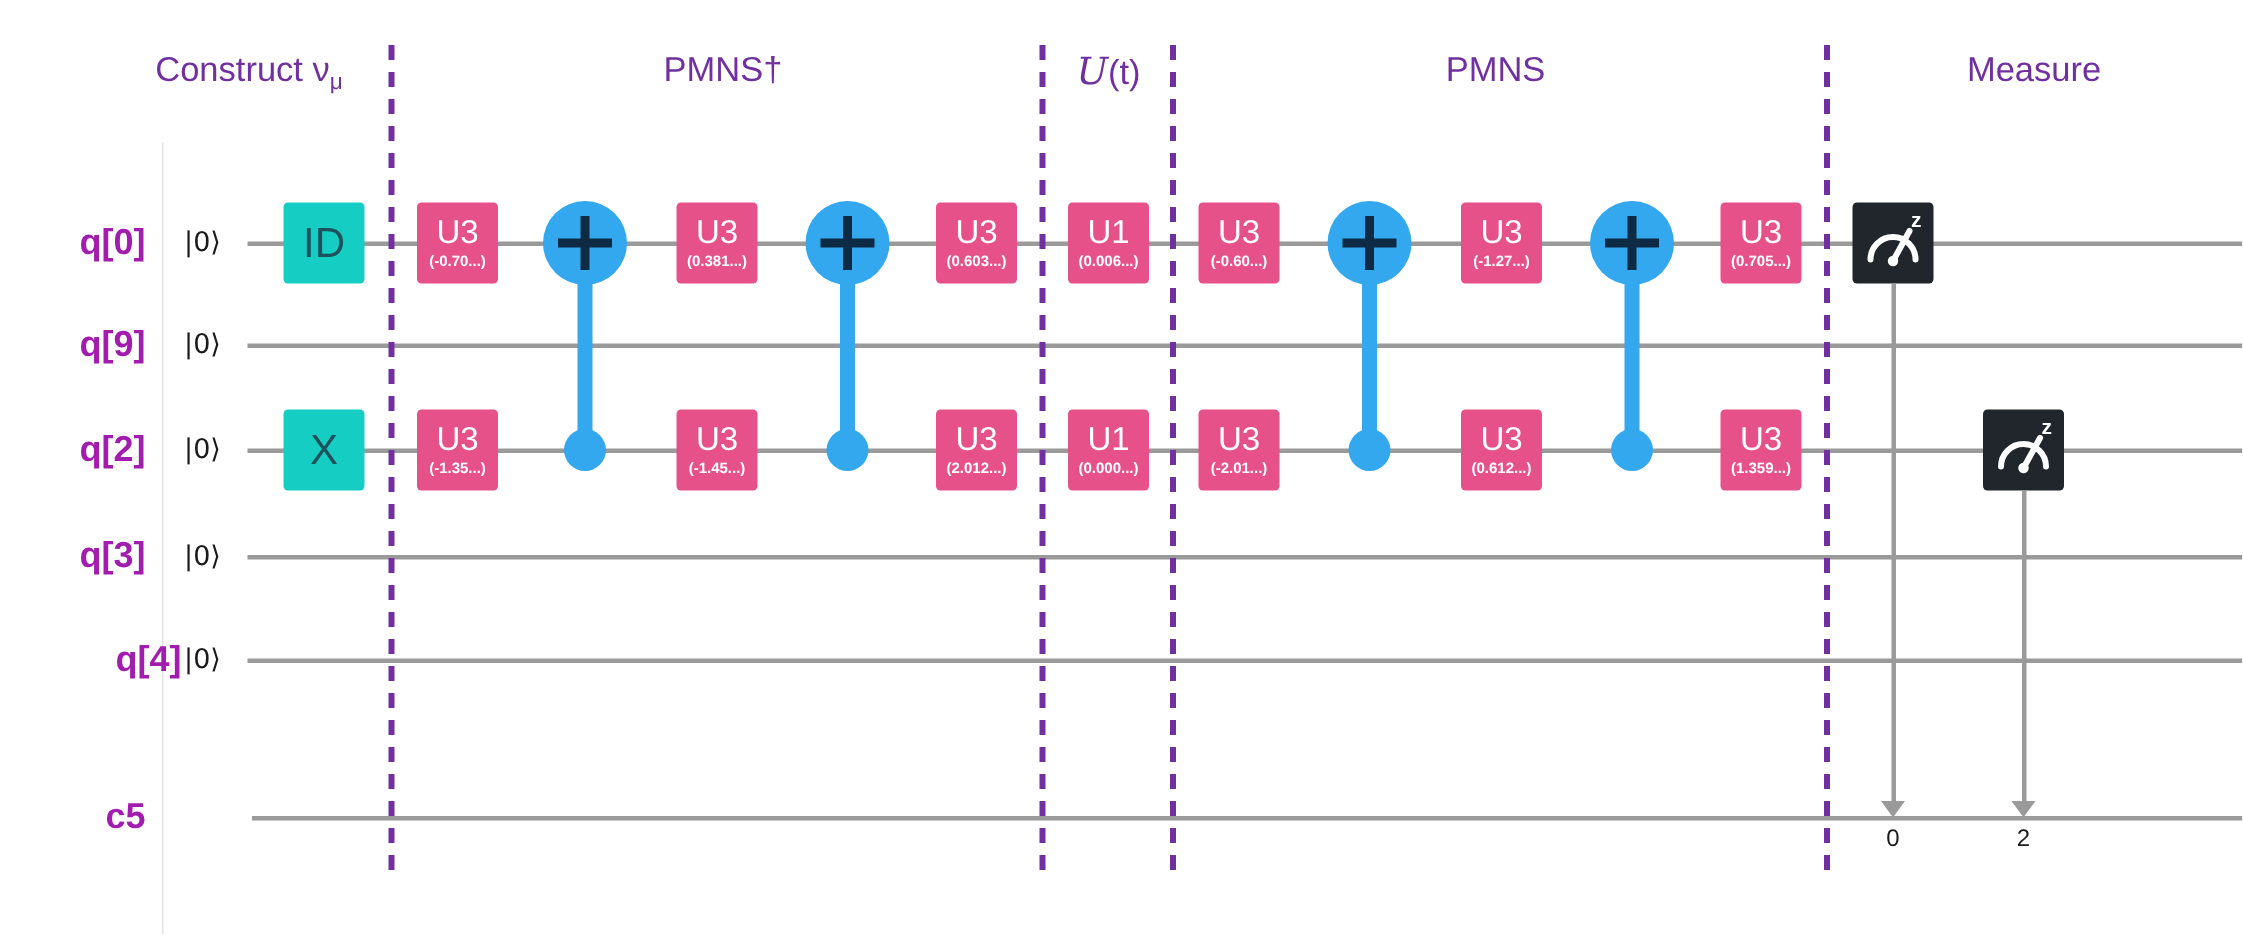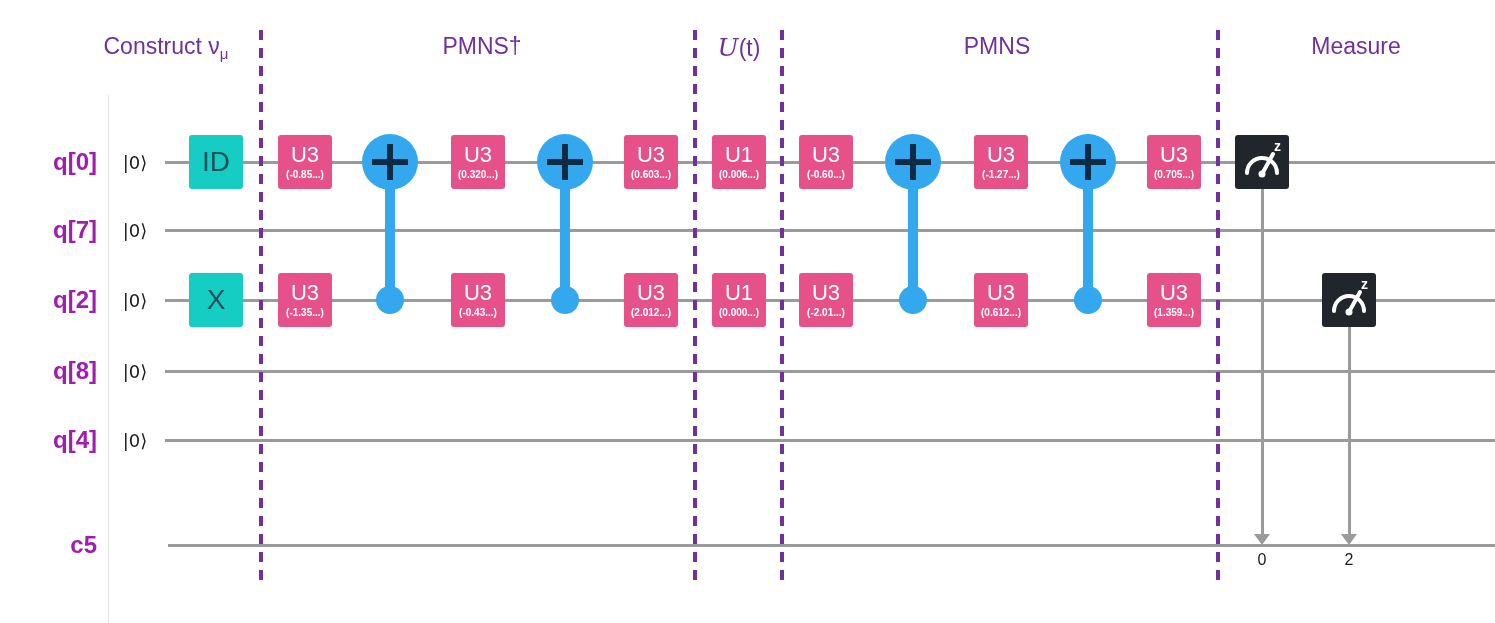--- a/index.html
+++ b/index.html
@@ -45,30 +45,30 @@
   .bit-label{position:absolute;width:24px;text-align:center;font-size:16px;color:#1a1a1a;}
 </style>
 </head>
 <body>
 
 <div id="canvas" style="--purple: #7030a0; --pink: #e7518a; --teal: #16cdc4; --blue: #33a8ef; --plus: #0d2b45; --wire: #9a9a9a; --measure: #21262d;">
     <div class="ruler" style="left: 108px; top: 95px; height: 528px;"></div>
     <div class="reg-label" style="top: 162px;">q[0]</div>
     <div class="ket" style="top: 162px;">|0⟩</div>
     <div class="wire" style="left: 165px; top: 161px; width: 1330px;"></div>
-    <div class="reg-label" style="top: 230px;">q[7]</div>
+    <div class="reg-label" style="top: 230px;">q[9]</div>
     <div class="ket" style="top: 230px;">|0⟩</div>
     <div class="wire" style="left: 165px; top: 229px; width: 1330px;"></div>
     <div class="reg-label" style="top: 300px;">q[2]</div>
     <div class="ket" style="top: 300px;">|0⟩</div>
     <div class="wire" style="left: 165px; top: 299px; width: 1330px;"></div>
-    <div class="reg-label" style="top: 371px;">q[8]</div>
+    <div class="reg-label" style="top: 371px;">q[3]</div>
     <div class="ket" style="top: 371px;">|0⟩</div>
     <div class="wire" style="left: 165px; top: 370px; width: 1330px;"></div>
-    <div class="reg-label" style="top: 440px;">q[4]</div>
+    <div class="reg-label" style="top: 440px; padding-left: 24px;">q[4]</div>
     <div class="ket" style="top: 440px;">|0⟩</div>
     <div class="wire" style="left: 165px; top: 439px; width: 1330px;"></div>
     <div class="reg-label" style="top: 545px;">c5</div>
     <div class="wire" style="left: 168px; top: 544px; width: 1327px;"></div>
     <div class="barrier" style="left: 259px; top: 30px; height: 558px;"></div>
     <div class="barrier" style="left: 693px; top: 30px; height: 558px;"></div>
     <div class="barrier" style="left: 780px; top: 30px; height: 558px;"></div>
     <div class="barrier" style="left: 1216px; top: 30px; height: 558px;"></div>
     <div class="section-title" style="left: 166px;"><span>Construct ν</span><span class="section-sub">μ</span></div>
     <div class="section-title" style="left: 482px;">PMNS†</div>
@@ -100,25 +100,25 @@
     </div>
     <div class="cnot-control" style="left: 1074px; top: 286px;"></div>
     <div class="gate init" style="left: 189px; top: 135px;">
       <span class="init-label">ID</span>
     </div>
     <div class="gate init" style="left: 189px; top: 273px;">
       <span class="init-label">X</span>
     </div>
     <div class="gate u" style="left: 278px; top: 135px;">
       <span class="gate-label">U3</span>
-      <span class="gate-param">(-0.85...)</span>
+      <span class="gate-param">(-0.70...)</span>
     </div>
     <div class="gate u" style="left: 451px; top: 135px;">
       <span class="gate-label">U3</span>
-      <span class="gate-param">(0.320...)</span>
+      <span class="gate-param">(0.381...)</span>
     </div>
     <div class="gate u" style="left: 624px; top: 135px;">
       <span class="gate-label">U3</span>
       <span class="gate-param">(0.603...)</span>
     </div>
     <div class="gate u" style="left: 712px; top: 135px;">
       <span class="gate-label">U1</span>
       <span class="gate-param">(0.006...)</span>
     </div>
     <div class="gate u" style="left: 799px; top: 135px;">
@@ -132,21 +132,21 @@
     <div class="gate u" style="left: 1147px; top: 135px;">
       <span class="gate-label">U3</span>
       <span class="gate-param">(0.705...)</span>
     </div>
     <div class="gate u" style="left: 278px; top: 273px;">
       <span class="gate-label">U3</span>
       <span class="gate-param">(-1.35...)</span>
     </div>
     <div class="gate u" style="left: 451px; top: 273px;">
       <span class="gate-label">U3</span>
-      <span class="gate-param">(-0.43...)</span>
+      <span class="gate-param">(-1.45...)</span>
     </div>
     <div class="gate u" style="left: 624px; top: 273px;">
       <span class="gate-label">U3</span>
       <span class="gate-param">(2.012...)</span>
     </div>
     <div class="gate u" style="left: 712px; top: 273px;">
       <span class="gate-label">U1</span>
       <span class="gate-param">(0.000...)</span>
     </div>
     <div class="gate u" style="left: 799px; top: 273px;">

